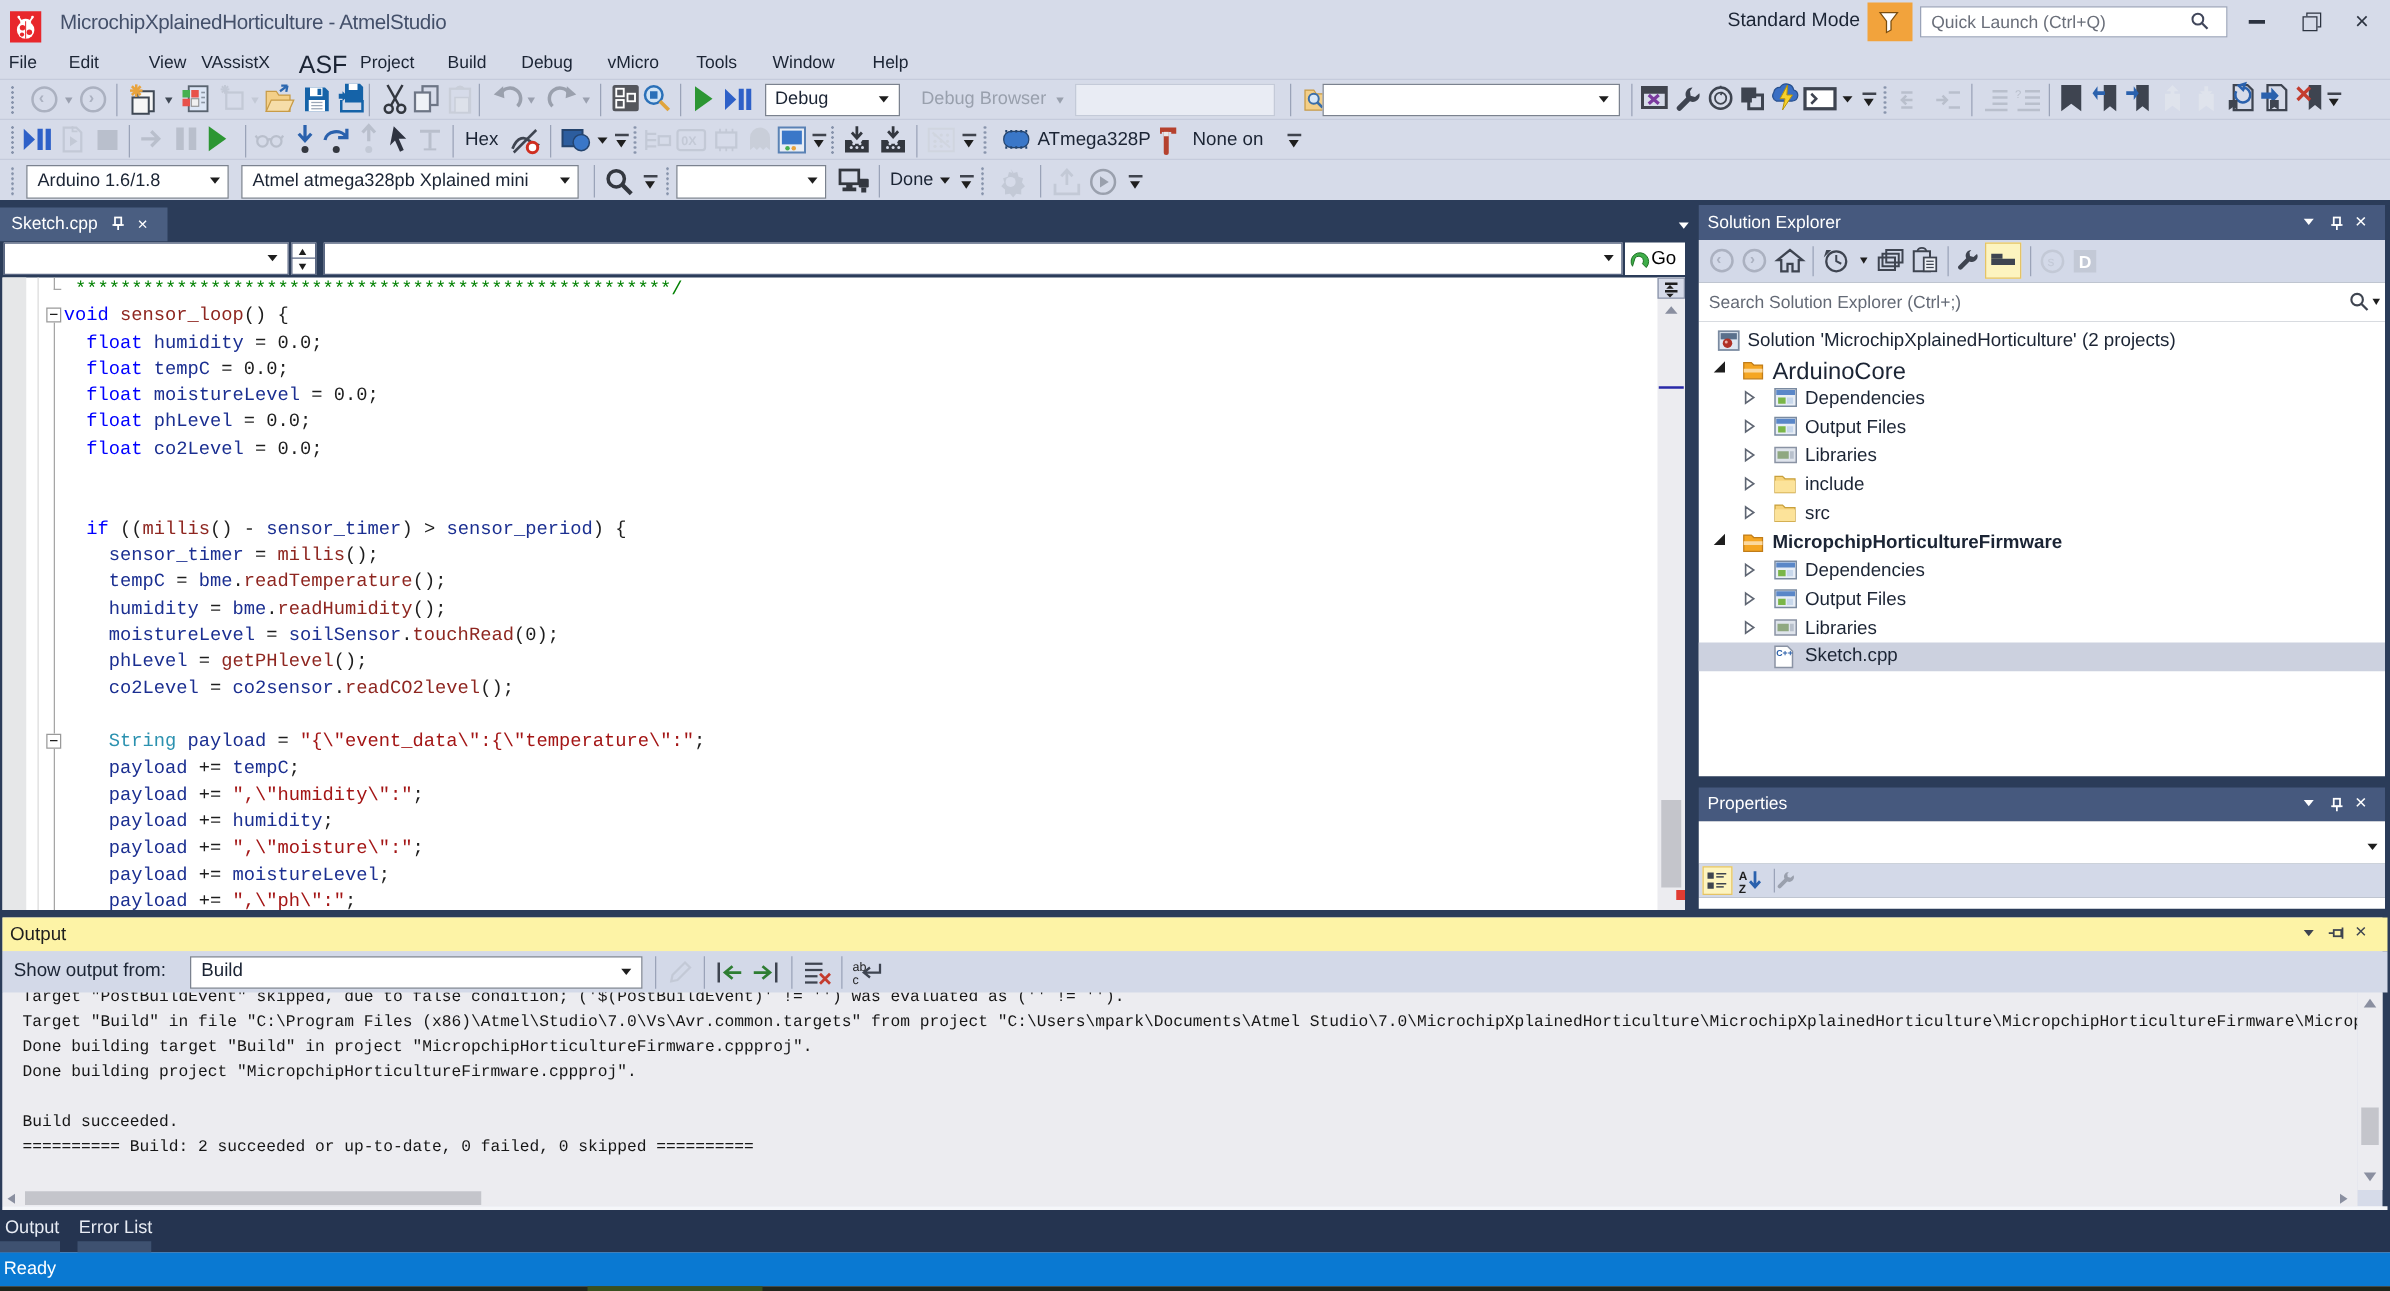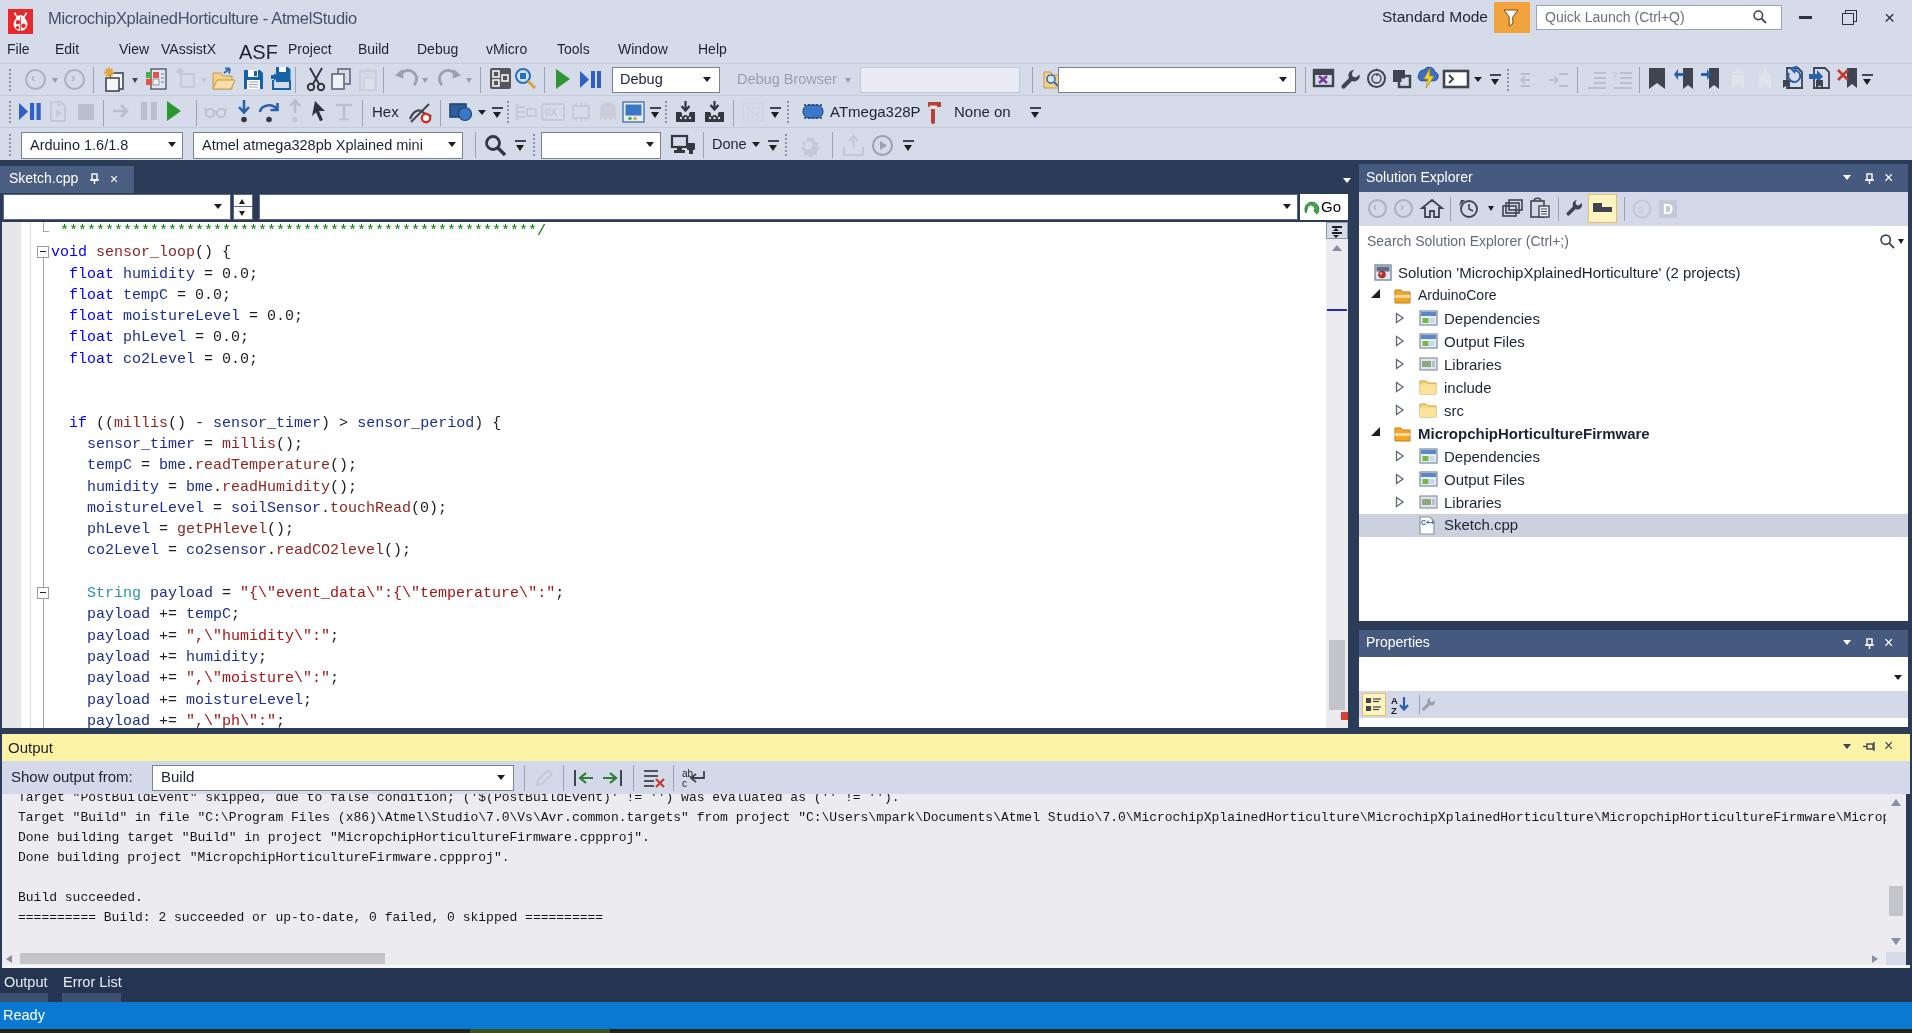--- a/index.html
+++ b/index.html
@@ -662,21 +662,21 @@
   <circle cx="8" cy="10.5" r="3.8" fill="#b03026"></circle>
     <circle cx="7" cy="9.5" r="1.2" fill="#e8b0a8"></circle>
 </svg>
 <div class="txt" style="left:1398px;top:264px;font-size:15px;">Solution 'MicrochipXplainedHorticulture' (2 projects)</div>
 
 <div class="ico" style="left:1371px;top:289px;width:0;height:0;border-left:9px solid transparent;border-bottom:9px solid #1e1e1e;"></div>
 <svg class="ico" style="left:1394px;top:287px;" width="17" height="18" viewBox="0 0 17 18">
   <path d="M1 3 h6 l2 2 h7 v11 h-15 z" fill="#f5a623" stroke="#c07c18" stroke-width="1"></path>
   <rect x="1" y="8" width="15" height="3" fill="#fbd9a0"></rect>
 </svg>
-<div class="txt" style="left:1418px;top:287px;font-size:14px;">ArduinoCore</div>
+<div class="txt" style="left:1418px;top:287px;font-size:19px;">ArduinoCore</div>
 
 <svg class="ico" style="left:1395px;top:312px;" width="10" height="12" viewBox="0 0 10 12">
     <path d="M1.5 1.5 L8 6 L1.5 10.5 z" fill="none" stroke="#5f6673" stroke-width="1.3"></path>
   </svg>
 <svg class="ico" style="left:1419px;top:310px;" width="19" height="16" viewBox="0 0 19 16">
   <rect x="1" y="1" width="17" height="14" fill="#e8eef6" stroke="#7a8aa0" stroke-width="1.2"></rect>
   <rect x="2" y="2" width="15" height="4" fill="#5a87c8"></rect>
   <rect x="3.5" y="8" width="6" height="5" fill="#7ab648"></rect>
     <rect x="10.5" y="8" width="5" height="5" fill="#c8d8ec"></rect>
 </svg>

